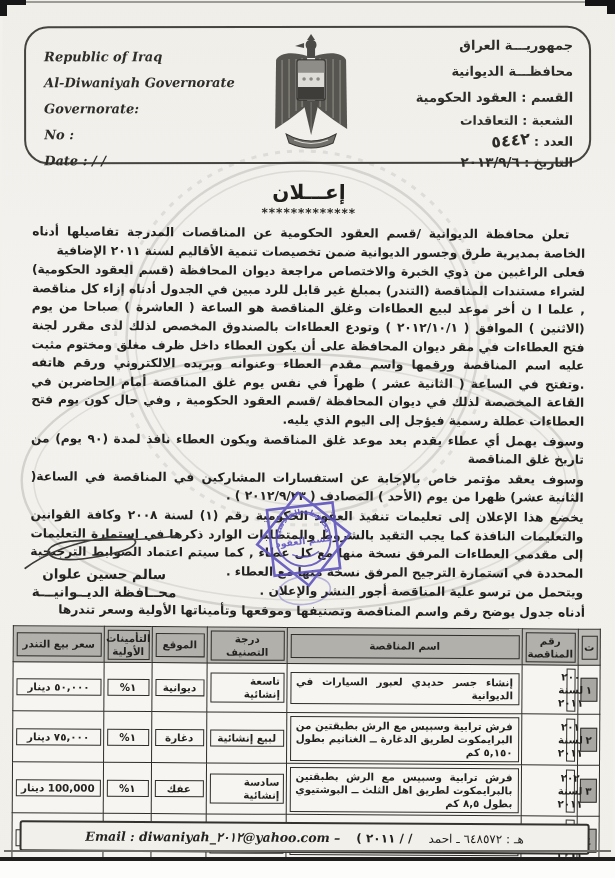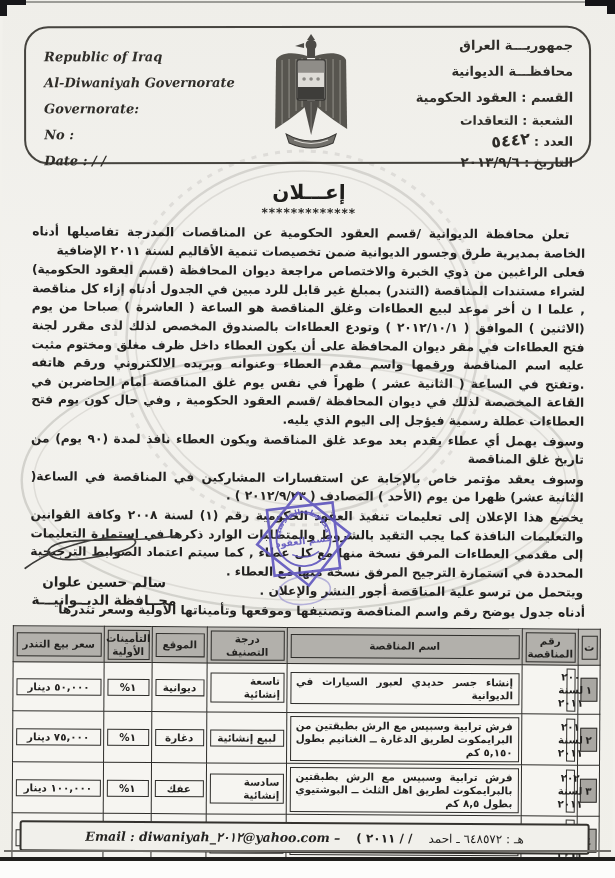--- a/index.html
+++ b/index.html
@@ -44,21 +44,21 @@
 
   
   .bodytext{position:absolute;left:31px;top:224px;width:553px;direction:rtl;
     text-align:justify;font-size:12.2px;line-height:18.6px;font-weight:bold;color:#232220;z-index:3;}
   .bodytext p{margin:0 0 1px 0;}
   .bodytext p.indent{text-indent:16px;}
 
   
   .sig-svg{position:absolute;left:18px;top:532px;z-index:4;}
   .sig-block{position:absolute;left:30px;top:566px;width:150px;direction:rtl;
-    text-align:center;font-weight:bold;font-size:13.5px;line-height:18px;color:#242321;z-index:3;margin-top:8px;}
+    text-align:center;font-weight:bold;font-size:13.5px;line-height:18px;color:#242321;z-index:3;}
 
   
   .stamp{position:absolute;left:248px;top:486px;z-index:6;opacity:.88;transform:rotate(-7deg);}
 
   
   .table-intro{position:absolute;left:30px;top:604px;width:556px;direction:rtl;
     text-align:right;font-size:12.3px;font-weight:bold;color:#232220;z-index:3;}
 
   
   table.tender{position:absolute;left:14px;top:627px;width:587px;border-collapse:collapse;
@@ -278,21 +278,21 @@
       <td>
             <div class="cellbox">سادسة إنشائية</div>
           </td>
       <td>
             <div class="cellbox">عفك</div>
           </td>
       <td>
             <div class="cellbox">١%</div>
           </td>
       <td>
-            <div class="cellbox">١٠٠,٠٠٠ دينار</div>
+            <div class="cellbox">100,000 دينار</div>
           </td>
     </tr>
     <tr class="r4">
       <td class="serial">
             <div class="cellbox">٤</div>
           </td>
       <td class="numcell">
             <div class="cellbox">٢٠٣ لسنة ٢٠١١</div>
           </td>
       <td class="namecell">

